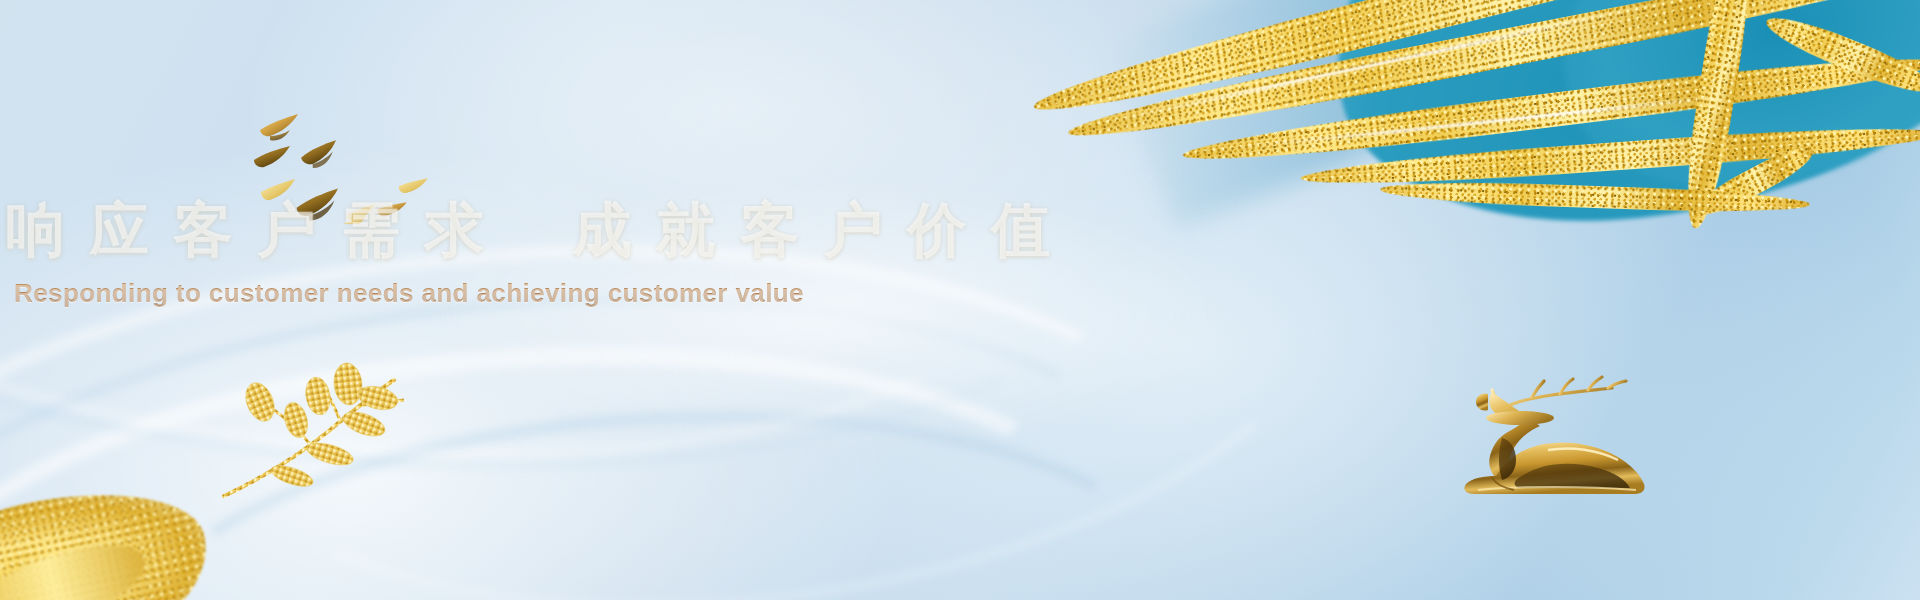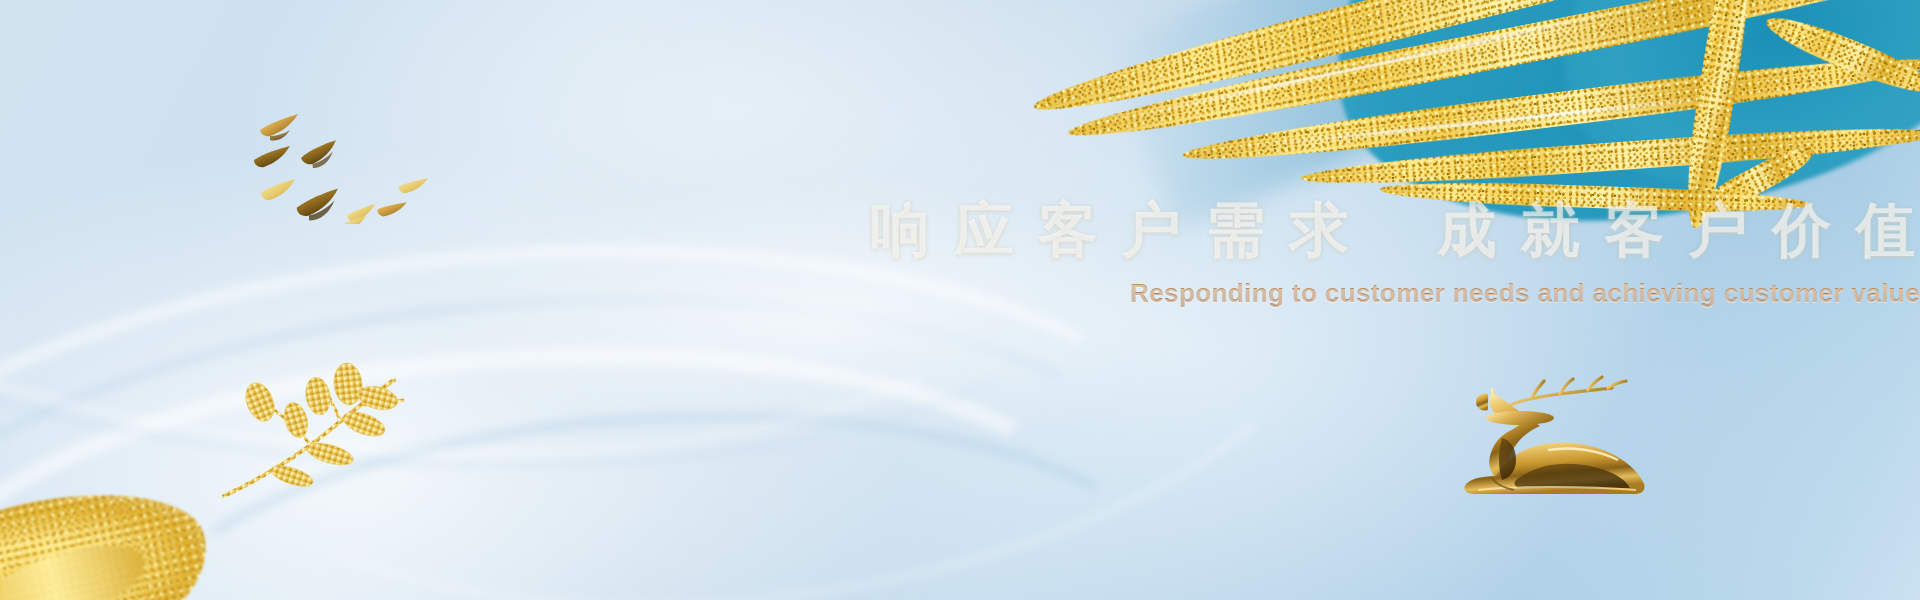--- a/index.html
+++ b/index.html
@@ -147,22 +147,22 @@
     transform:rotate(-12deg); filter:blur(1px);
   }
   .gold-blob2{
     position:absolute; left:-40px; top:556px; width:190px; height:70px;
     background:linear-gradient(95deg,#e6c04a,#fff0a0,#d9ad33);
     border-radius:50%; transform:rotate(-20deg); filter:blur(2px); opacity:.9;
   }
 
   
   .copy{
-    position:absolute; left:0; right:0; top:196px;
-    text-align:right; z-index:40;
+    position:absolute; left:6px; right:0; top:196px;
+    text-align:left; z-index:40;
   }
   .headline{
     font-family:"Liberation Serif", "DejaVu Serif", serif;
     font-size:59px; font-weight:700; line-height:1.12;
     letter-spacing:5px; white-space:pre;
     color:#c6a24a;
     background-image:
       repeating-linear-gradient(88deg,
         rgba(255,255,255,.55) 0px, rgba(255,255,255,.55) 1px,
         rgba(138,101,20,.30) 1px, rgba(138,101,20,.30) 2.4px),

